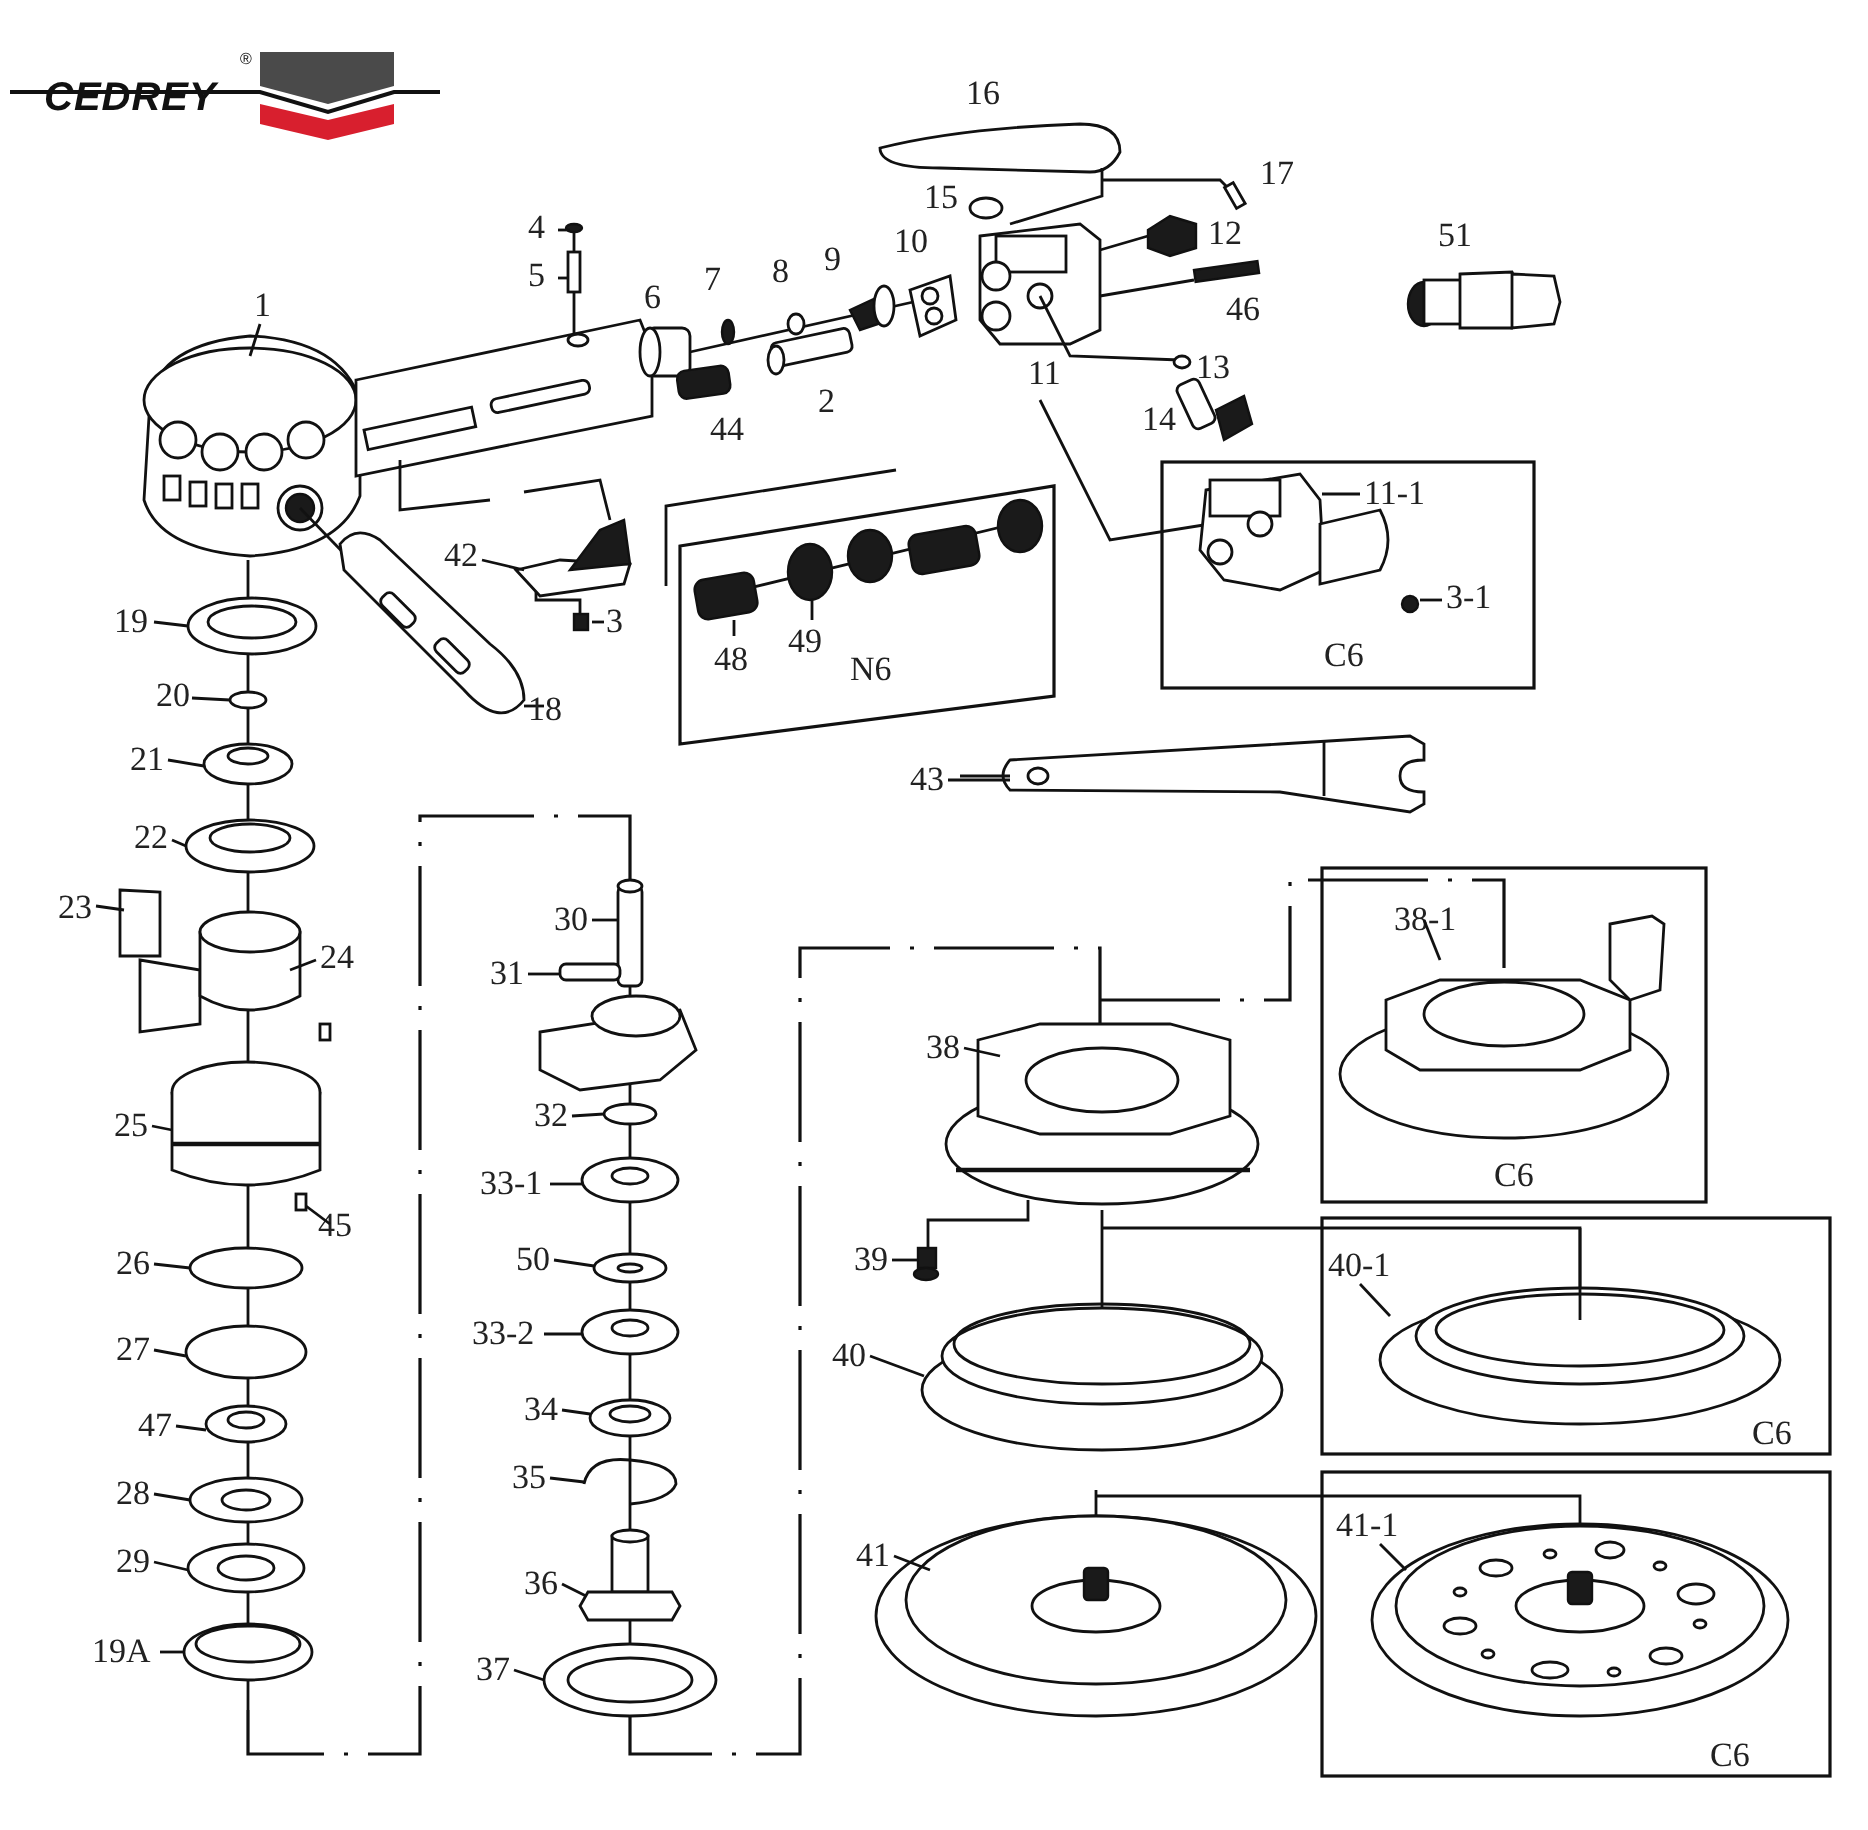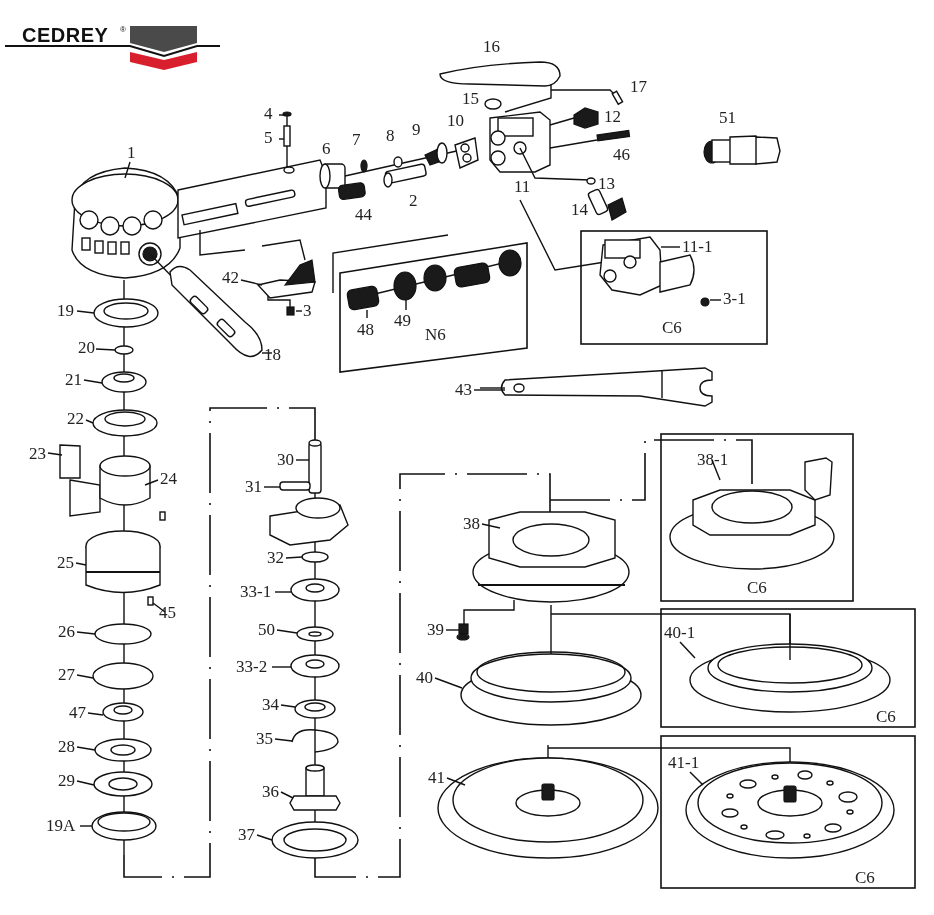--- a/index.html
+++ b/index.html
@@ -1,18 +1,18 @@
 <!DOCTYPE html>
 <html><head>
 <meta charset="utf-8">
 <style>
   html, body { margin:0; padding:0; background:#ffffff; }
   body { width:934px; height:915px; position:relative; overflow:hidden; font-family:"Liberation Serif", "DejaVu Serif", serif; }
   #logo { position:absolute; left:0; top:0; width:240px; height:80px; }
-  #logo .brand { position:absolute; left:22px; top:24px; font-family:"Liberation Sans", "DejaVu Sans", sans-serif; font-weight:bold; font-size:20px; color:#111; letter-spacing:0.5px; }
+  #logo .brand { position:absolute; left:22px; top:38px; font-family:"Liberation Sans", "DejaVu Sans", sans-serif; font-weight:bold; font-size:20px; color:#111; letter-spacing:0.5px;font-style:italic; }
   #logo .reg { position:absolute; left:120px; top:25px; font-family:"Liberation Sans", sans-serif; font-size:8px; color:#111; }
   #diagram { position:absolute; left:0; top:0; width:934px; height:915px; }
   .lbl { font-family:"Liberation Serif", "DejaVu Serif", serif; font-size:17px; fill:#222; }
   .ln { stroke:#111; stroke-width:1.4; fill:none; }
   .thick { stroke:#111; stroke-width:2.2; fill:none; }
   .part { stroke:#111; stroke-width:1.4; fill:#fff; }
   .dark { stroke:#111; stroke-width:1.2; fill:#1a1a1a; }
   .box { stroke:#111; stroke-width:1.6; fill:none; }
   .dash { stroke:#111; stroke-width:1.6; fill:none; stroke-dasharray:60 10 2 10; }
 </style>

